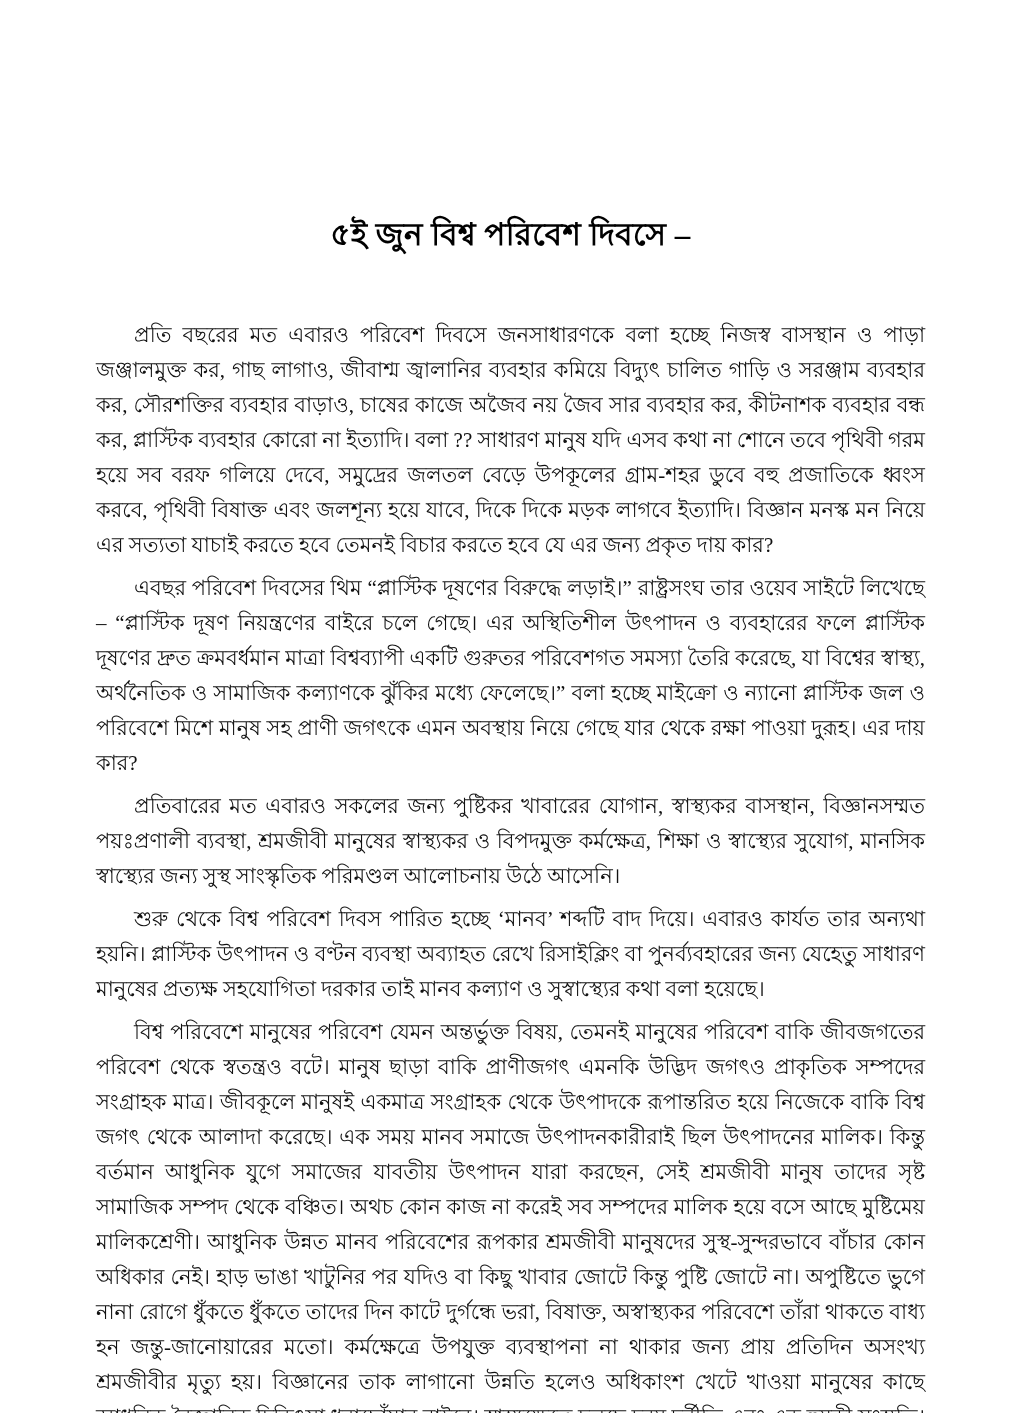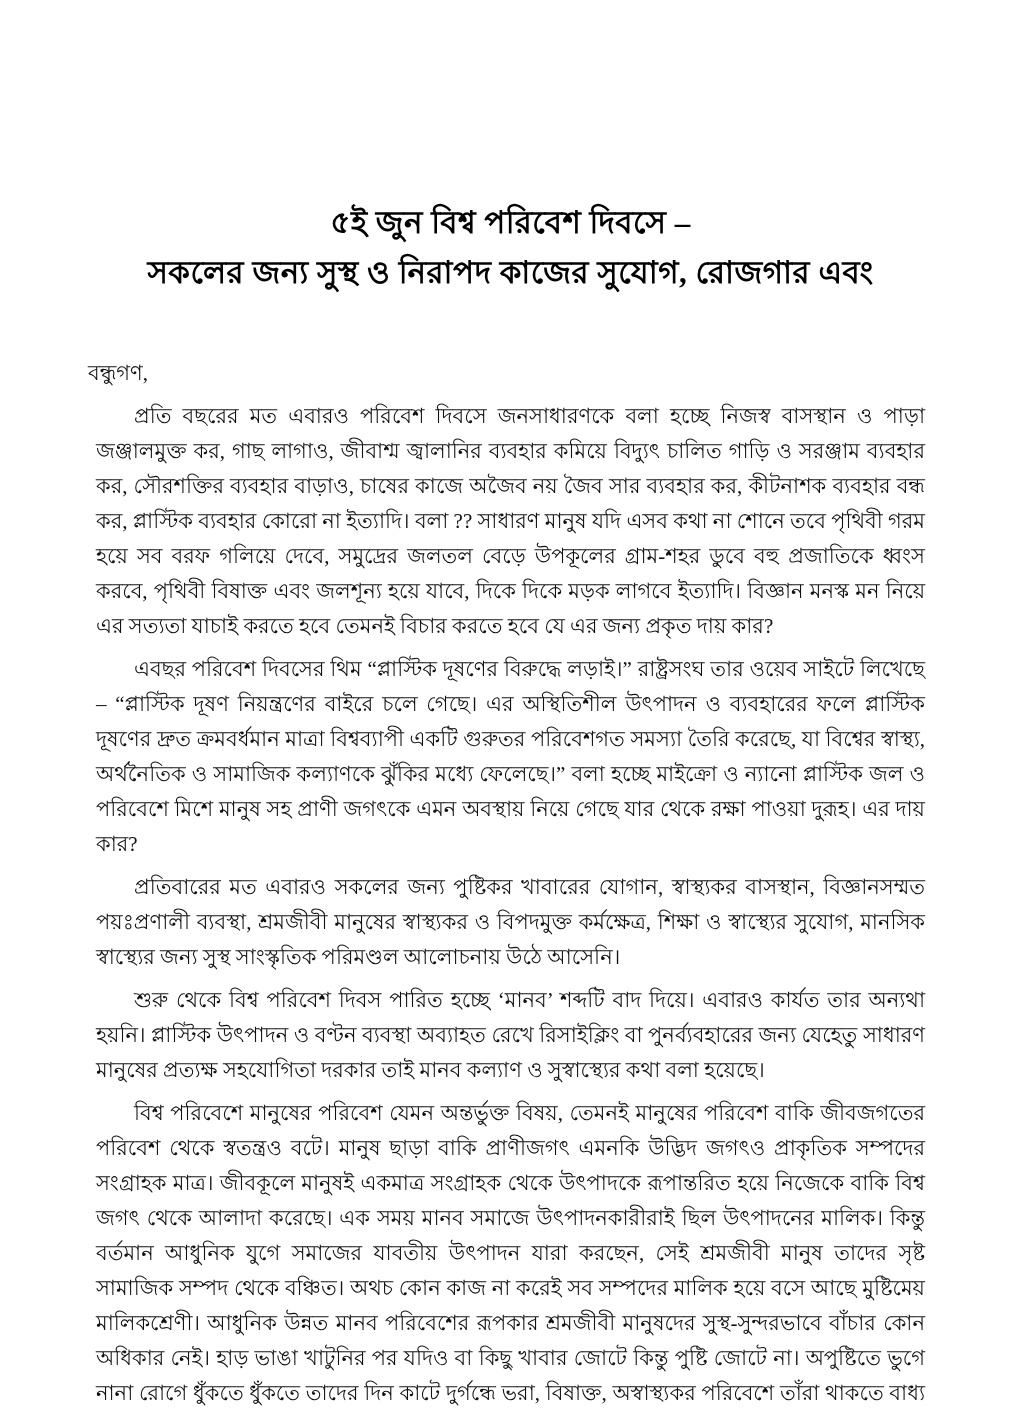--- a/index.html
+++ b/index.html
@@ -22,21 +22,21 @@
     top: 198px;
     left: 88px;
     width: 845px;
   }
   .title-block {
     text-align: center;
     font-weight: 700;
     font-size: 31px;
     line-height: 50px;
     letter-spacing: 0.5px;
-    margin: 0 0 58px 0;
+    margin: 12px 0 58px 0;
     color: #000000;
     font-family: Liberation Serif, serif;
   }
   .title-line {
     white-space: nowrap;
   }
   .body-block {
     font-size: 21px;
     line-height: 35px;
     text-align: justify;
@@ -51,25 +51,23 @@
   }
 </style>
 </head>
 <body>
 
 <div class="page">
   <div class="content">
 
     <header class="title-block">
       <div class="title-line">৫ই জুন বিশ্ব পরিবেশ দিবসে –</div>
-      <div class="title-line">সকলের জন্য সুস্থ ও নিরাপদ কাজের সুযোগ, রোজগার এবং</div>
     </header>
 
     <main class="body-block">
-      <p class="salutation">বন্ধুগণ,</p>
       <p class="para">প্রতি বছরের মত এবারও পরিবেশ দিবসে জনসাধারণকে বলা হচ্ছে নিজস্ব বাসস্থান ও পাড়া জঞ্জালমুক্ত কর, গাছ লাগাও, জীবাশ্ম জ্বালানির ব্যবহার কমিয়ে বিদ্যুৎ চালিত গাড়ি ও সরঞ্জাম ব্যবহার কর, সৌরশক্তির ব্যবহার বাড়াও, চাষের কাজে অজৈব নয় জৈব সার ব্যবহার কর, কীটনাশক ব্যবহার বন্ধ কর, প্লাস্টিক ব্যবহার কোরো না ইত্যাদি। বলা ?? সাধারণ মানুষ যদি এসব কথা না শোনে তবে পৃথিবী গরম হয়ে সব বরফ গলিয়ে দেবে, সমুদ্রের জলতল বেড়ে উপকূলের গ্রাম-শহর ডুবে বহু প্রজাতিকে ধ্বংস করবে, পৃথিবী বিষাক্ত এবং জলশূন্য হয়ে যাবে, দিকে দিকে মড়ক লাগবে ইত্যাদি। বিজ্ঞান মনস্ক মন নিয়ে এর সত্যতা যাচাই করতে হবে তেমনই বিচার করতে হবে যে এর জন্য প্রকৃত দায় কার?</p>
       <p class="para">এবছর পরিবেশ দিবসের থিম “প্লাস্টিক দূষণের বিরুদ্ধে লড়াই।” রাষ্ট্রসংঘ তার ওয়েব সাইটে লিখেছে – “প্লাস্টিক দূষণ নিয়ন্ত্রণের বাইরে চলে গেছে। এর অস্থিতিশীল উৎপাদন ও ব্যবহারের ফলে প্লাস্টিক দূষণের দ্রুত ক্রমবর্ধমান মাত্রা বিশ্বব্যাপী একটি গুরুতর পরিবেশগত সমস্যা তৈরি করেছে, যা বিশ্বের স্বাস্থ্য, অর্থনৈতিক ও সামাজিক কল্যাণকে ঝুঁকির মধ্যে ফেলেছে।” বলা হচ্ছে মাইক্রো ও ন্যানো প্লাস্টিক জল ও পরিবেশে মিশে মানুষ সহ প্রাণী জগৎকে এমন অবস্থায় নিয়ে গেছে যার থেকে রক্ষা পাওয়া দুরূহ। এর দায় কার?</p>
       <p class="para">প্রতিবারের মত এবারও সকলের জন্য পুষ্টিকর খাবারের যোগান, স্বাস্থ্যকর বাসস্থান, বিজ্ঞানসম্মত পয়ঃপ্রণালী ব্যবস্থা, শ্রমজীবী মানুষের স্বাস্থ্যকর ও বিপদমুক্ত কর্মক্ষেত্র, শিক্ষা ও স্বাস্থ্যের সুযোগ, মানসিক স্বাস্থ্যের জন্য সুস্থ সাংস্কৃতিক পরিমণ্ডল আলোচনায় উঠে আসেনি।</p>
       <p class="para">শুরু থেকে বিশ্ব পরিবেশ দিবস পারিত হচ্ছে ‘মানব’ শব্দটি বাদ দিয়ে। এবারও কার্যত তার অন্যথা হয়নি। প্লাস্টিক উৎপাদন ও বণ্টন ব্যবস্থা অব্যাহত রেখে রিসাইক্লিং বা পুনর্ব্যবহারের জন্য যেহেতু সাধারণ মানুষের প্রত্যক্ষ সহযোগিতা দরকার তাই মানব কল্যাণ ও সুস্বাস্থ্যের কথা বলা হয়েছে।</p>
       <p class="para">বিশ্ব পরিবেশে মানুষের পরিবেশ যেমন অন্তর্ভুক্ত বিষয়, তেমনই মানুষের পরিবেশ বাকি জীবজগতের পরিবেশ থেকে স্বতন্ত্রও বটে। মানুষ ছাড়া বাকি প্রাণীজগৎ এমনকি উদ্ভিদ জগৎও প্রাকৃতিক সম্পদের সংগ্রাহক মাত্র। জীবকূলে মানুষই একমাত্র সংগ্রাহক থেকে উৎপাদকে রূপান্তরিত হয়ে নিজেকে বাকি বিশ্ব জগৎ থেকে আলাদা করেছে। এক সময় মানব সমাজে উৎপাদনকারীরাই ছিল উৎপাদনের মালিক। কিন্তু বর্তমান আধুনিক যুগে সমাজের যাবতীয় উৎপাদন যারা করছেন, সেই শ্রমজীবী মানুষ তাদের সৃষ্ট সামাজিক সম্পদ থেকে বঞ্চিত। অথচ কোন কাজ না করেই সব সম্পদের মালিক হয়ে বসে আছে মুষ্টিমেয় মালিকশ্রেণী। আধুনিক উন্নত মানব পরিবেশের রূপকার শ্রমজীবী মানুষদের সুস্থ-সুন্দরভাবে বাঁচার কোন অধিকার নেই। হাড় ভাঙা খাটুনির পর যদিও বা কিছু খাবার জোটে কিন্তু পুষ্টি জোটে না। অপুষ্টিতে ভুগে নানা রোগে ধুঁকতে ধুঁকতে তাদের দিন কাটে দুর্গন্ধে ভরা, বিষাক্ত, অস্বাস্থ্যকর পরিবেশে তাঁরা থাকতে বাধ্য হন জন্তু-জানোয়ারের মতো। কর্মক্ষেত্রে উপযুক্ত ব্যবস্থাপনা না থাকার জন্য প্রায় প্রতিদিন অসংখ্য শ্রমজীবীর মৃত্যু হয়। বিজ্ঞানের তাক লাগানো উন্নতি হলেও অধিকাংশ খেটে খাওয়া মানুষের কাছে আধুনিক বৈজ্ঞানিক চিকিৎসা ধরাছোঁয়ার বাইরে। স্বাস্থ্যক্ষেত্রে চলছে চরম দুর্নীতি এবং এক হুমকী সংস্কৃতি। এই দুর্নীতির দুষ্টচক্রের হাতেই বলি হয়েছেন আমাদের অভয়া। স্বাস্থ্যের মত শিক্ষাক্ষেত্রে সরকারি পরিষেবা তলানিতে ঠেকেছে। শিক্ষা ক্ষেত্রে এমনিতেই শিক্ষক নেই, নেই উপযুক্ত পরিকাঠামো। এর মধ্যে নির্দোষ শিক্ষকদের চাকরি খেয়ে শিক্ষাব্যবস্থাকেই খোঁড়া করে দেওয়া হয়েছে।</p>
 
     </main>
 
   </div>
 </div>

